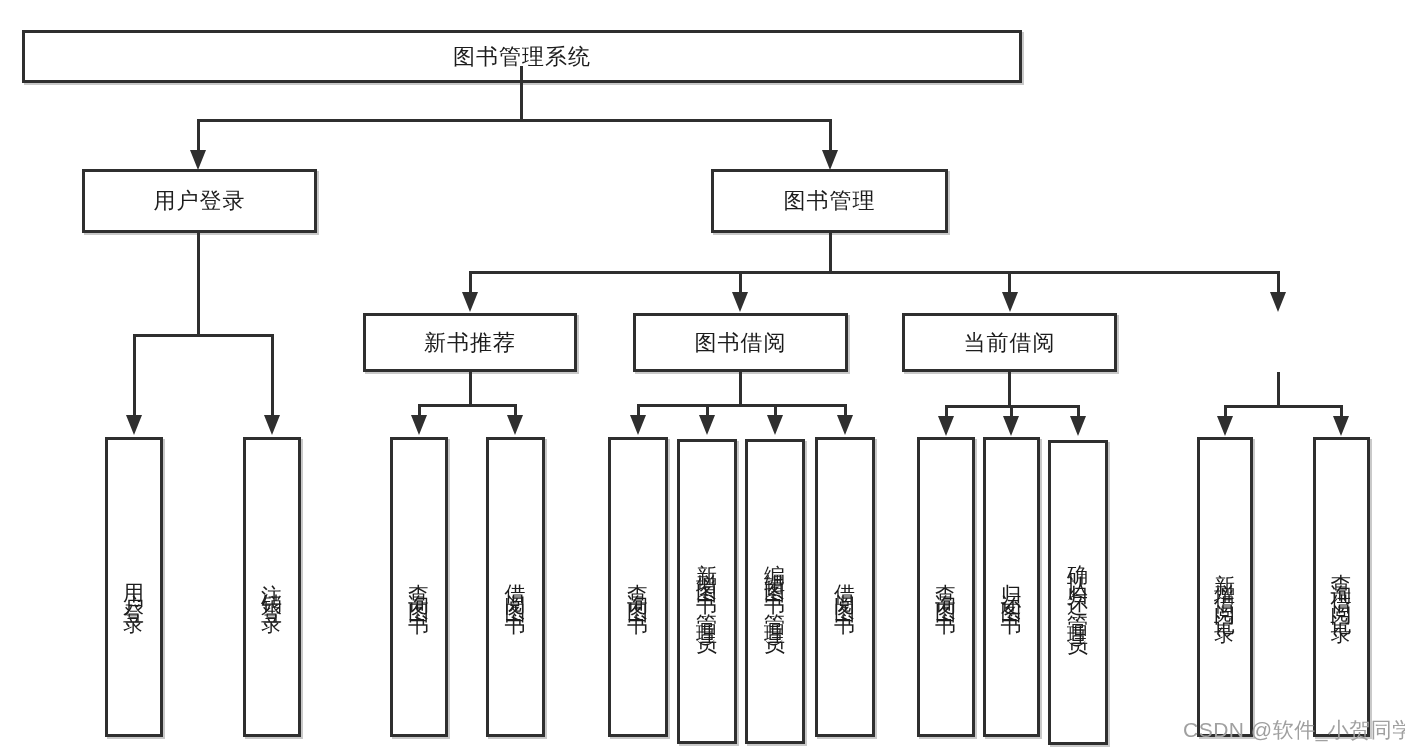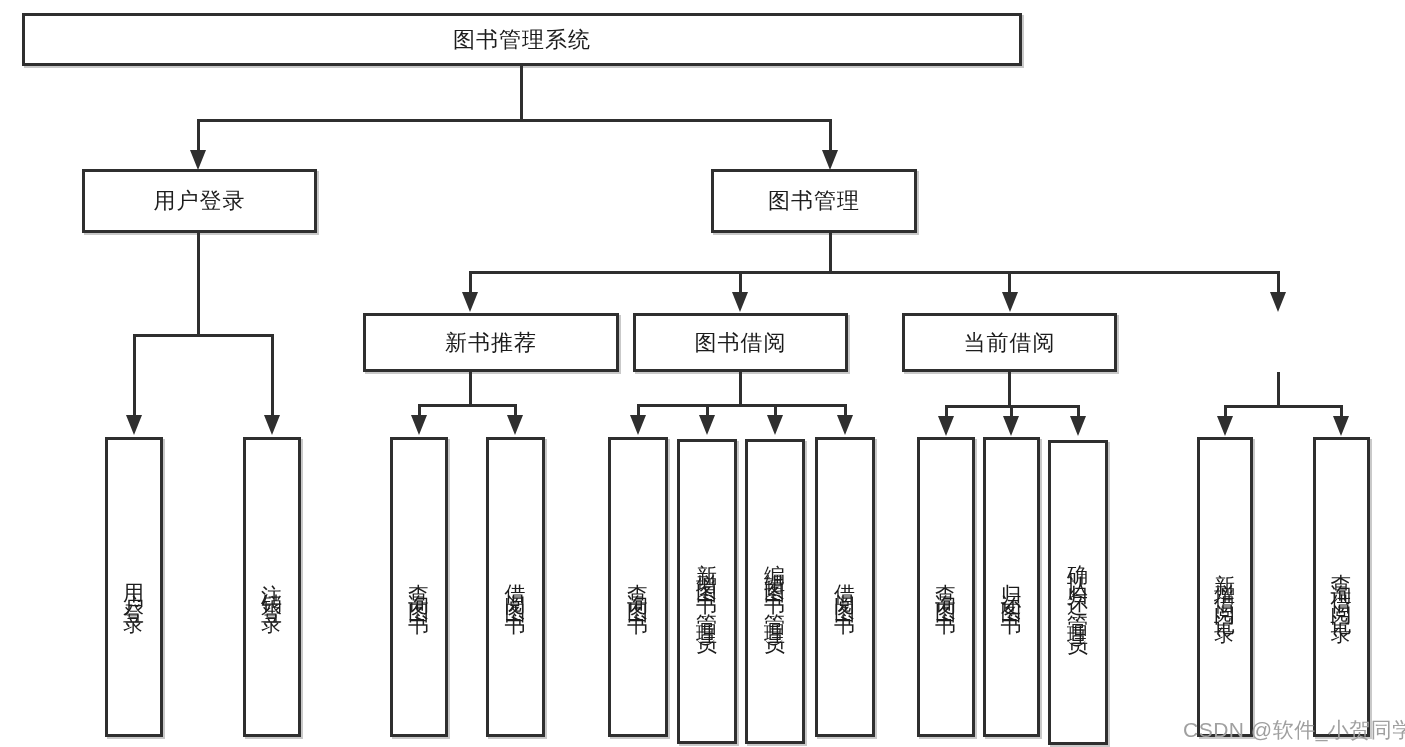--- a/index.html
+++ b/index.html
@@ -34,35 +34,35 @@
     position:absolute;left:1183px;top:716px;z-index:5;
     font-size:21px;color:var(--watermark);letter-spacing:.5px;white-space:nowrap;
     pointer-events:none;
   }
 </style>
 </head>
 <body>
 
 <div class="canvas">
 
-  <div class="box" style="left:22px;top:13px;width:1000px;height:53px">
+  <div class="box" style="left:22px;top:30px;width:1000px;height:53px">
     <span>图书管理系统</span>
   </div>
 
   <div class="vline" style="left:519.5px;top:66px;width:3px;height:53px"></div>
   <div class="hline" style="left:196.5px;top:119px;width:635px;height:3px"></div>
   <div class="vline" style="left:196.5px;top:119px;width:3px;height:33px"></div>
   <div class="arrow" style="left:190px;top:150px"></div>
   <div class="vline" style="left:828.5px;top:119px;width:3px;height:33px"></div>
   <div class="arrow" style="left:822px;top:150px"></div>
 
   <div class="box" style="left:82px;top:169px;width:235px;height:64px">
     <span>用户登录</span>
   </div>
-  <div class="box" style="left:711px;top:169px;width:206px;height:64px">
+  <div class="box" style="left:711px;top:169px;width:237px;height:64px">
     <span>图书管理</span>
   </div>
 
   <div class="vline" style="left:196.5px;top:233px;width:3px;height:103px"></div>
   <div class="hline" style="left:132.5px;top:334px;width:141px;height:3px"></div>
   <div class="vline" style="left:132.5px;top:334px;width:3px;height:83px"></div>
   <div class="arrow" style="left:126px;top:415px"></div>
   <div class="vline" style="left:270.5px;top:334px;width:3px;height:83px"></div>
   <div class="arrow" style="left:264px;top:415px"></div>
 
@@ -70,21 +70,21 @@
   <div class="hline" style="left:468.5px;top:271px;width:810px;height:3px"></div>
   <div class="vline" style="left:468.5px;top:271px;width:3px;height:23px"></div>
   <div class="arrow" style="left:462px;top:292px"></div>
   <div class="vline" style="left:739px;top:271px;width:3px;height:23px"></div>
   <div class="arrow" style="left:732px;top:292px"></div>
   <div class="vline" style="left:1008px;top:271px;width:3px;height:23px"></div>
   <div class="arrow" style="left:1002px;top:292px"></div>
   <div class="vline" style="left:1277px;top:271px;width:3px;height:23px"></div>
   <div class="arrow" style="left:1270px;top:292px"></div>
 
-  <div class="box" style="left:363px;top:313px;width:256px;height:59px">
+  <div class="box" style="left:363px;top:313px;width:214px;height:59px">
     <span>新书推荐</span>
   </div>
   <div class="box" style="left:633px;top:313px;width:215px;height:59px">
     <span>图书借阅</span>
   </div>
   <div class="box" style="left:902px;top:313px;width:215px;height:59px">
     <span>当前借阅</span>
   </div>
 
   <div class="vline" style="left:468.5px;top:372px;width:3px;height:33px"></div>

